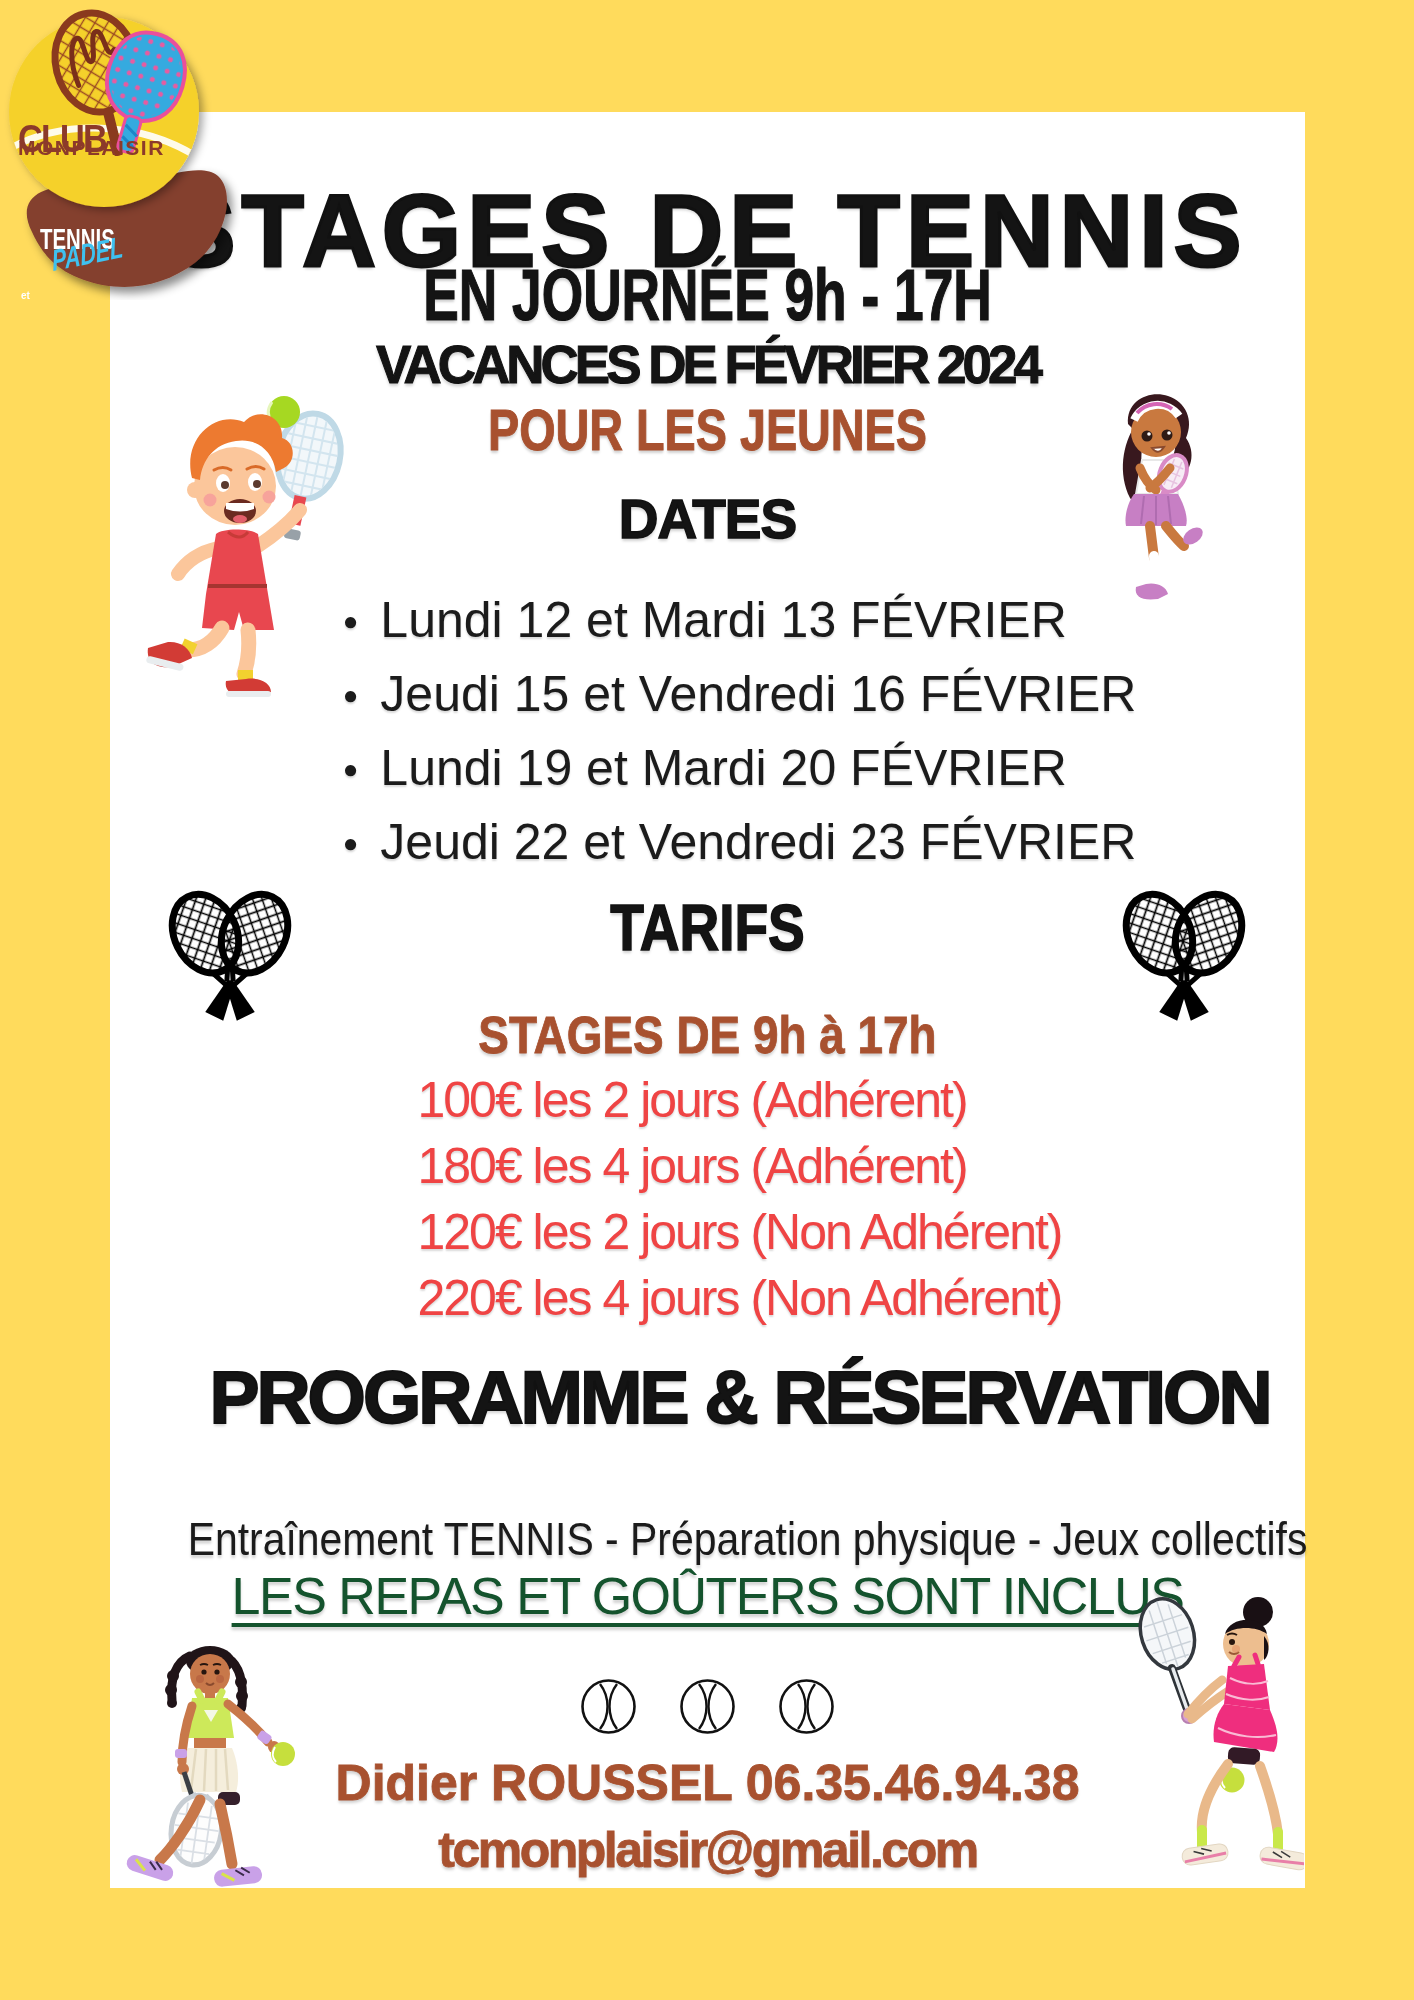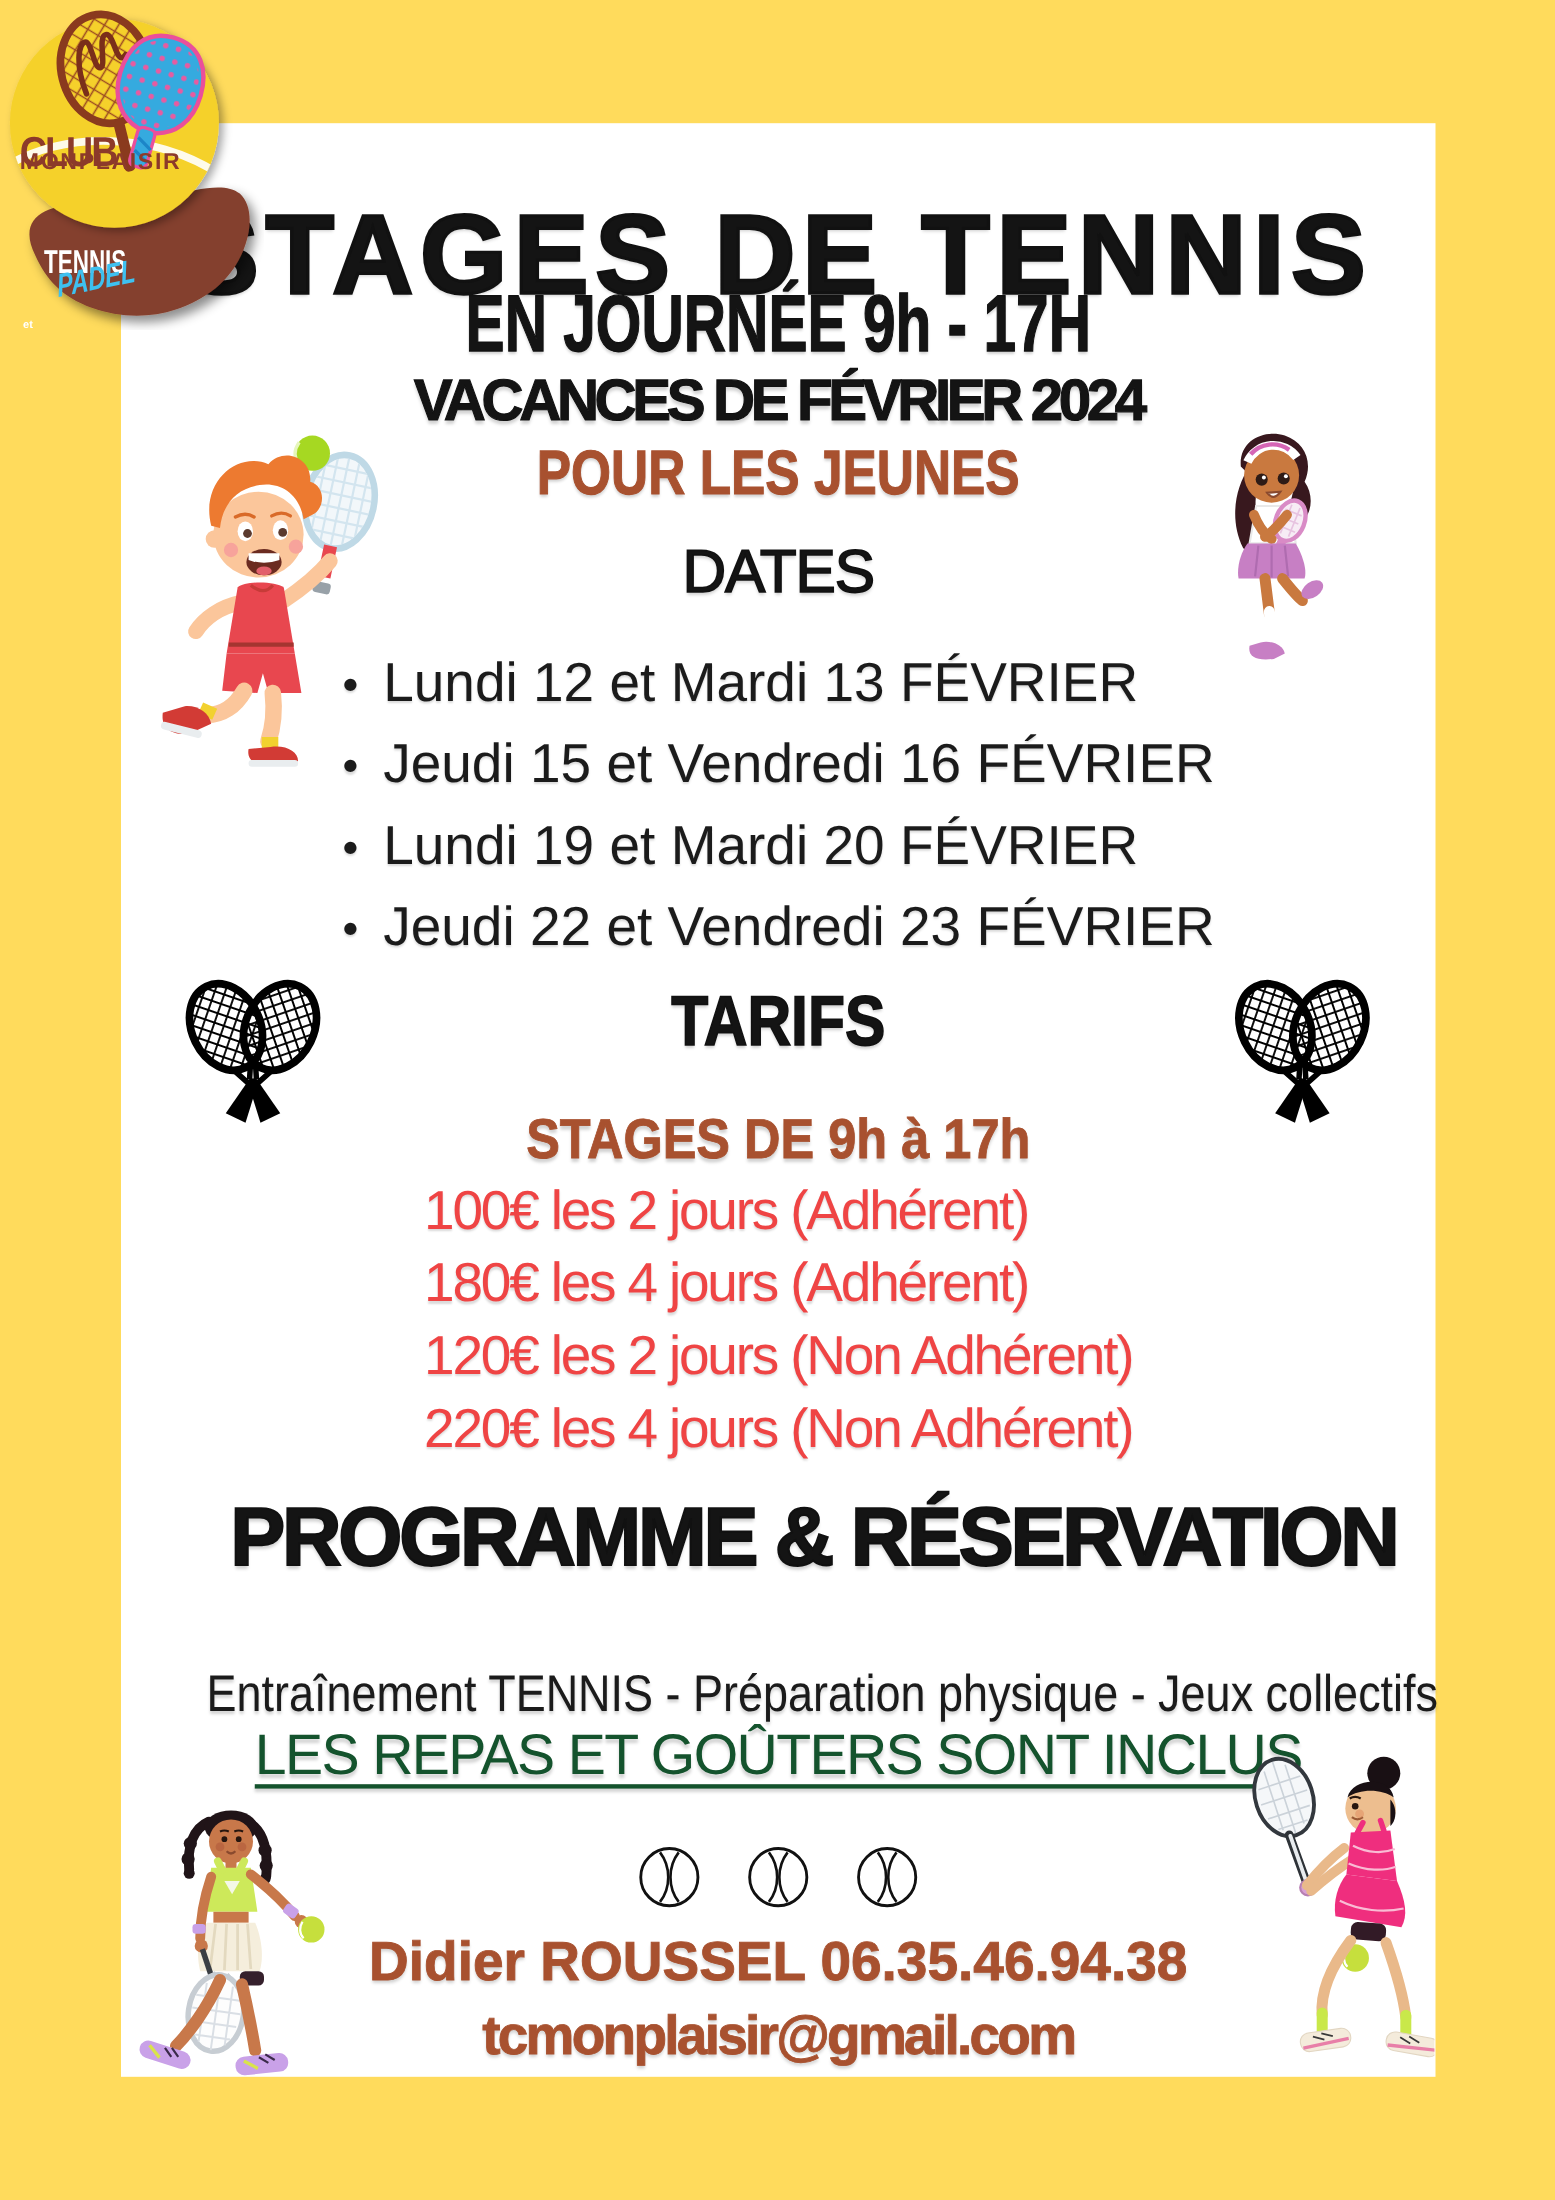--- a/index.html
+++ b/index.html
@@ -5,22 +5,22 @@
   html,body{margin:0;padding:0;}
   body{width:1414px;height:2000px;font-family:"Liberation Sans",sans-serif;}
   .poster{position:relative;width:1414px;height:2000px;background:var(--border-yellow,#FFDB5C);overflow:hidden;}
   .panel{position:absolute;left:110px;top:112px;width:1195px;height:1776px;background:#ffffff;}
   .txt{position:absolute;left:0;width:100%;text-align:center;color:#141414;line-height:1em;white-space:nowrap;}
   .sh{text-shadow:0 3px 3px rgba(0,0,0,0.18);}
   .title{top:0px;font-size:102px;font-weight:bold;letter-spacing:6px;-webkit-text-stroke:3px #111;}
   .schedule{top:146px;font-size:73px;font-weight:bold;transform:scaleX(0.73);-webkit-text-stroke:1.2px #111;}
   .period{top:226px;font-size:53px;font-weight:bold;letter-spacing:-4px;-webkit-text-stroke:1px #111;}
   .audience{top:290px;font-size:57px;font-weight:bold;transform:scaleX(0.82);color:var(--accent,#A8512F);-webkit-text-stroke:1px var(--accent,#A8512F);}
-  .dates-h{top:380px;font-size:55px;font-weight:normal;letter-spacing:-1px;-webkit-text-stroke:1.5px #111;}
-  .list{position:absolute;left:0;width:100%;}
+  .dates-h{top:380px;font-size:55px;font-weight:bold;letter-spacing:-1px;-webkit-text-stroke:1.5px #111;}
+  .list{position:absolute;left:0;width:100%;padding-left:32px;}
   .list ul{display:table;margin:0 auto;padding:0;list-style:none;text-align:left;}
   .dates-list{top:475px;}
   .dates-list li{font-size:50px;line-height:66px;color:#1b1b1b;text-shadow:0 2px 2px rgba(0,0,0,0.15);}
   .dates-list li::before{content:"●";font-size:26px;margin-right:22px;position:relative;top:-7px;}
   .tarifs-h{top:784px;font-size:64px;font-weight:bold;transform:scaleX(0.86);-webkit-text-stroke:1.5px #111;}
   .tarifs-sub{top:898px;font-size:51px;font-weight:bold;transform:scaleX(0.9);color:var(--accent,#A8512F);-webkit-text-stroke:0.8px var(--accent,#A8512F);}
   .price-list{top:955px;}
   .price-list li{font-size:50px;line-height:66px;letter-spacing:-2px;color:#ef4444;text-shadow:0 2px 2px rgba(0,0,0,0.15);}
   .program-h{top:1248px;font-size:75px;font-weight:bold;letter-spacing:-3px;margin-left:32px;-webkit-text-stroke:2px #111;}
   .activities{top:1403px;font-size:47px;transform:scaleX(0.87);color:#1b1b1b;}

